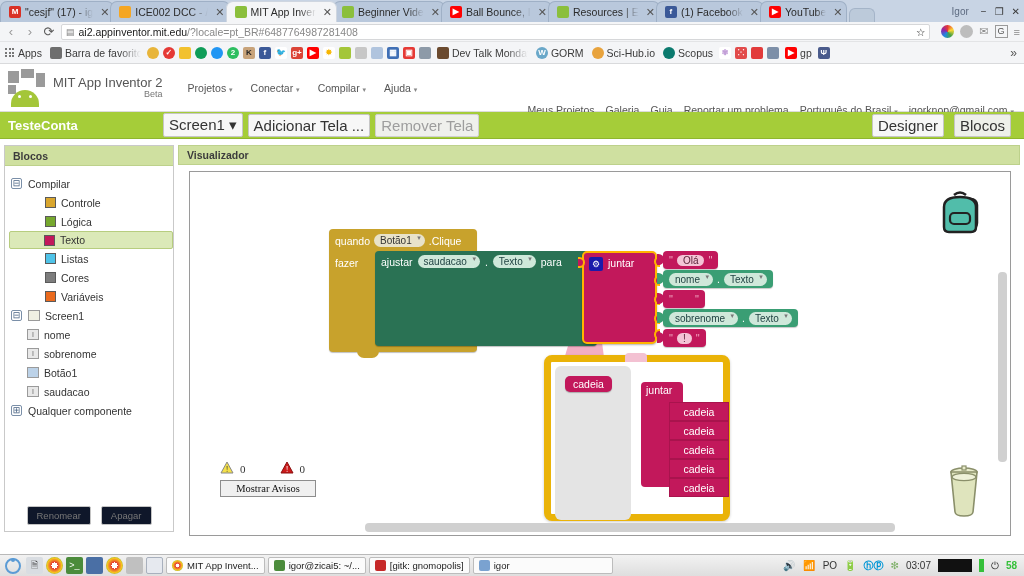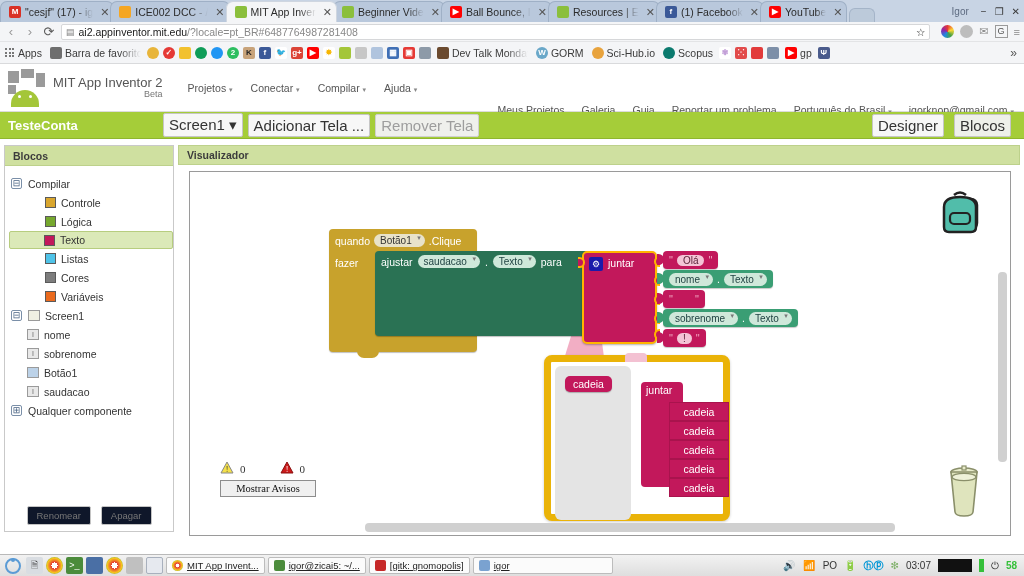--- a/index.html
+++ b/index.html
@@ -117,21 +117,21 @@
   .logo-block { position: absolute; background: #9a9a9a; }
   .andr-head {
     position: absolute; left: 5px; bottom: 0; width: 28px; height: 17px;
     background: #a4c639; border-top-left-radius: 14px; border-top-right-radius: 14px;
   }
   .andr-eye { position: absolute; top: 5px; width: 3px; height: 3px; background: #fff; border-radius: 50%; }
   .logo-text { margin-left: 5px; line-height: 1.05; }
   .logo-title { font-size: 13px; color: #555; }
   .logo-beta { font-size: 9px; color: #777; text-align: right; }
   .menu-left { display: flex; align-items: center; margin-left: 25px; gap: 18px; }
-  .menu-right { display: flex; align-items: center; margin-left: auto; gap: 17px; padding-right: 10px; margin-top: 44px; }
+  .menu-right { display: flex; align-items: center; margin-left: auto; gap: 11px; padding-right: 10px; margin-top: 44px; }
   .mi { font-size: 10.5px; color: #555; white-space: nowrap; }
   .mi .car { font-size: 7px; color: #888; }
 
   
   .projbar {
     position: absolute; top: 112px; left: 0; width: 1024px; height: 27px;
     background: #a5cd39; display: flex; align-items: center; padding: 0 8px;
     border-bottom: 1px solid #8fb62e;
   }
   .projname { color: #fff; font-size: 13px; font-weight: bold; width: 155px; }
@@ -215,21 +215,21 @@
   .when-hdr { padding: 5px 0 0 6px; display: flex; align-items: center; gap: 4px; }
   .when-body { position: absolute; left: 6px; top: 28px; font-size: 10.5px; }
   .dd {
     background: #e8e2c9; color: #333; border-radius: 8px; padding: 1px 13px 1px 6px;
     position: relative; font-size: 10px; display: inline-block;
   }
   .dd::after {
     content: "▾"; position: absolute; right: 4px; top: 0px; font-size: 7px; color: #777;
   }
   .set-block {
-    left: 185px; top: 79px; width: 222px; height: 85px;
+    left: 185px; top: 79px; width: 222px; height: 95px;
     background: #2a7254; border-radius: 4px;
     box-shadow: 0 1px 1px rgba(0,0,0,.25);
   }
   .set-hdr { display: flex; align-items: center; gap: 5px; padding: 4px 0 0 6px; }
   .dd-green { background: #cfe8da; color: #244; }
   .notch {
     position: absolute; left: 28px; bottom: -6px; width: 22px; height: 7px;
     background: #c8a22c; border-bottom-left-radius: 7px; border-bottom-right-radius: 7px;
   }
   .join-block {
@@ -328,21 +328,21 @@
     display: flex; align-items: center; padding: 0 3px; gap: 3px;
   }
   .tb-launcher { width: 20px; height: 18px; display: flex; align-items: center; justify-content: center; }
   .tb-ico {
     width: 17px; height: 17px; border-radius: 2px; display: inline-block;
     font-size: 9px; line-height: 17px; text-align: center; color: #fff;
   }
   .tb-win {
     height: 17px; background: #fbfbfb; border: 1px solid #bcbcbc; border-radius: 2px;
     display: flex; align-items: center; gap: 4px; padding: 0 5px;
-    font-size: 9.5px; color: #222; max-width: 170px; overflow: hidden; white-space: nowrap; text-decoration: underline;
+    font-size: 9.5px; color: #222; max-width: 170px; overflow: hidden; white-space: nowrap;
   }
   .tray { margin-left: auto; display: flex; align-items: center; gap: 7px; padding-right: 4px;
           font-size: 10px; color: #333; }
   .tray .blackbox { width: 34px; height: 13px; background: #111; }
   .tray .greenbar { width: 5px; height: 13px; background: #35c03a; }
 </style>
 </head>
 <body>
 
 <div id="app">

